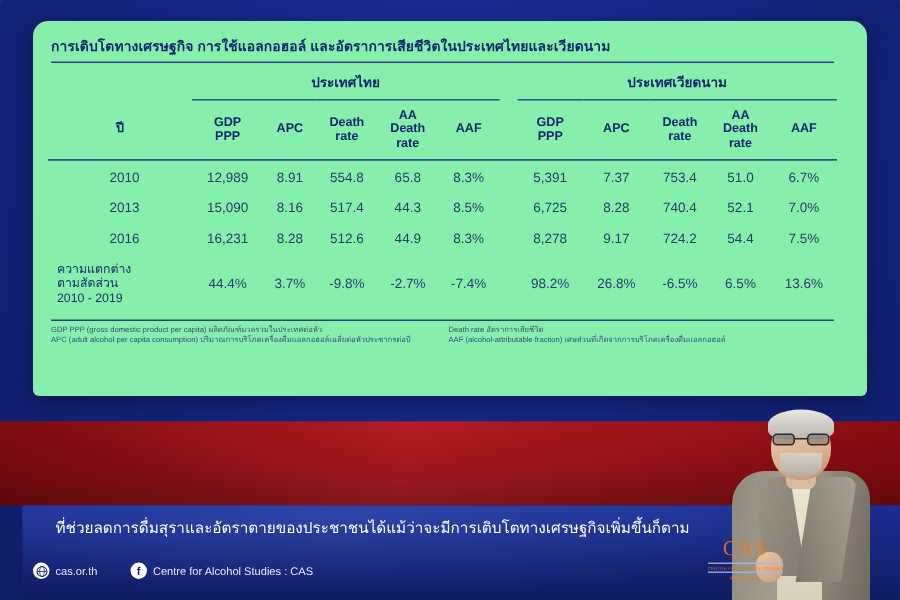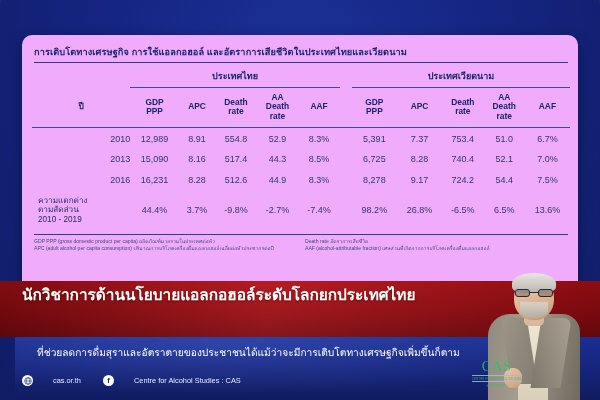--- a/index.html
+++ b/index.html
@@ -19,26 +19,26 @@
   .backdrop:before{
     content:""; position:absolute; left:0; top:0; width:100%; height:100%;
     background:
       linear-gradient(115deg, rgba(255,255,255,.05) 0 2px, transparent 2px 40px),
       linear-gradient(-115deg, rgba(255,255,255,.04) 0 2px, transparent 2px 55px);
     opacity:.7;
   }
 
   
   .card {
-    position:absolute; left:22px; top:35px; width:556px; height:250px;
-    background:#f0abfc;
+    position:absolute; left:22px; top:14px; width:556px; height:250px;
+    background:#86efac;
     border-radius:10px 10px 4px 4px;
     box-shadow:0 4px 14px rgba(0,0,0,.35);
     overflow:hidden;
-    padding:9px 8px 4px 10px;
+    padding:9px 20px 4px 10px;
   }
   .card:before{
     content:""; position:absolute; right:-40px; top:40px; width:330px; height:230px;
     background:
       linear-gradient(60deg, rgba(190,200,220,.35) 0 1px, transparent 1px 26px),
       linear-gradient(-42deg, rgba(175,190,215,.30) 0 1px, transparent 1px 34px);
     transform:skewX(-6deg);
     pointer-events:none;
   }
   .card:after{
@@ -69,21 +69,21 @@
   tr.country-row th.grp { border-bottom:1.1px solid #3b4c90; }
 
   tr.head-row th {
     font-weight:bold; font-size:8.4px; color:#16266e;
     line-height:1.12; padding:5px 0 6px 0;
     vertical-align:middle;
     border-bottom:1.1px solid #3b4c90;
   }
 
   tbody td { padding:5.4px 0; font-size:9px; color:#2b3a6d; }
-  td.year { text-align:right; padding-left:6px; }
+  td.year { text-align:center; padding-left:6px; }
 
   tr.diff td { padding-top:5px; padding-bottom:5px; vertical-align:middle; }
   td.diff-label {
     text-align:left; padding-left:6px; font-size:8.2px;
     line-height:1.2; color:#1d2d6b; white-space:pre-line;
   }
 
   .colgap { width:12px; }
 
   
@@ -129,34 +129,34 @@
     color:#ffffff; font-size:10.2px; line-height:1.3;
     white-space:nowrap;
   }
 
   
   .footer {
     position:absolute; left:22px; top:375px; z-index:6;
     display:flex; align-items:center; gap:10px;
     color:#e8ecff; font-size:7.4px;
   }
-  .footer .item { display:flex; align-items:center; gap:20px; }
+  .footer .item { display:flex; align-items:center; gap:4px; }
   .footer .item.fb { margin-left:12px; }
   .circ {
     width:11px; height:11px; border-radius:50%;
     background:#fff; color:#16266e;
     display:flex; align-items:center; justify-content:center;
     font-size:7.5px; font-weight:bold; line-height:1;
   }
   .circ svg { display:block; }
 
   
   .cas-mark {
     position:absolute; right:78px; top:360px; z-index:5;
-    text-align:center; color:#22c55e; opacity:.85;
+    text-align:center; color:#f97316; opacity:.85;
   }
   .cas-mark .big {
     font-family:"Liberation Serif", serif;
     font-size:14px; letter-spacing:1px; line-height:1;
   }
   .cas-mark .bar {
     border-top:1px solid #aab6e4; border-bottom:1px solid #aab6e4;
     font-size:2.8px; letter-spacing:.2px; margin-top:1px; padding:.5px 0;
   }
   .cas-mark .sub { font-size:2.6px; margin-top:1px; }
@@ -250,21 +250,21 @@
         <th>AA<br>Death<br>rate</th>
         <th>AAF</th>
       </tr>
     </thead>
     <tbody>
       <tr>
         <td class="year">2010</td>
         <td>12,989</td>
         <td>8.91</td>
         <td>554.8</td>
-        <td>52.9</td>
+        <td>65.8</td>
         <td>8.3%</td>
         <td class="colgap"></td>
         <td>5,391</td>
         <td>7.37</td>
         <td>753.4</td>
         <td>51.0</td>
         <td>6.7%</td>
       </tr>
       <tr>
         <td class="year">2013</td>
@@ -320,21 +320,20 @@
     </div>
     <div class="col">
       <div class="note">Death rate อัตราการเสียชีวิต</div>
       <div class="note">AAF (alcohol-attributable fraction) เศษส่วนที่เกิดจากการบริโภคเครื่องดื่มแอลกอฮอล์</div>
     </div>
   </div>
 </div>
 
 <div class="red-band">
   <div class="headline">
-    <div>นักวิชาการด้านนโยบายแอลกอฮอล์ระดับโลกยกประเทศไทย</div>
   </div>
 </div>
 
 <div class="blue-band">
   <div class="subline">ที่ช่วยลดการดื่มสุราและอัตราตายของประชาชนได้แม้ว่าจะมีการเติบโตทางเศรษฐกิจเพิ่มขึ้นก็ตาม</div>
 </div>
 
 <div class="cas-mark">
   <div class="big">CAS</div>
   <div class="bar">CENTRE FOR ALCOHOL STUDIES</div>

